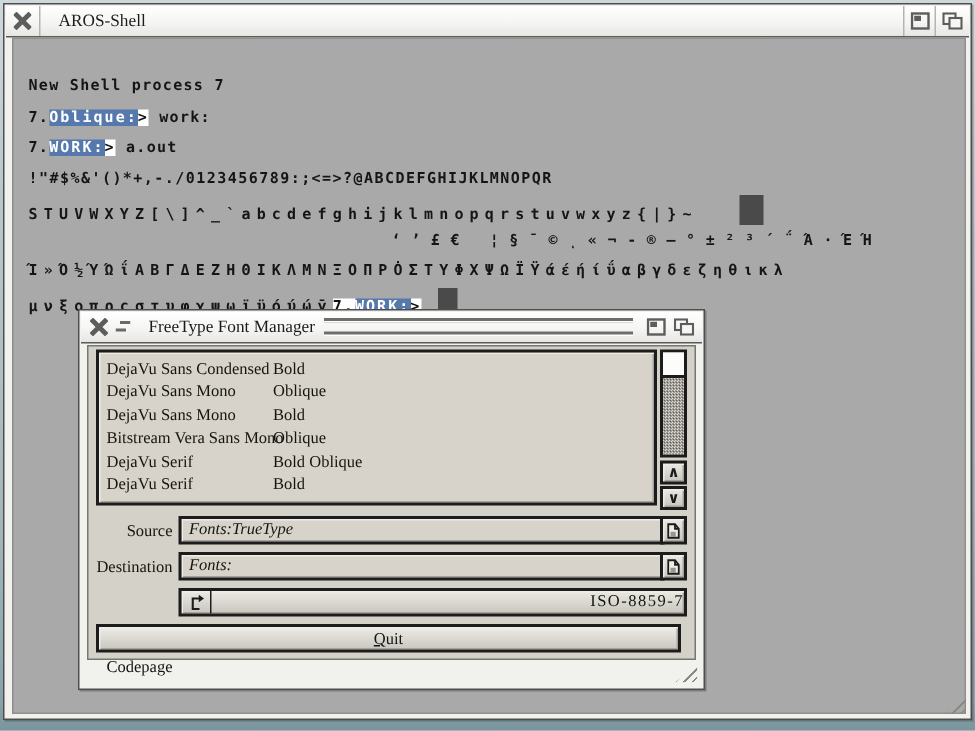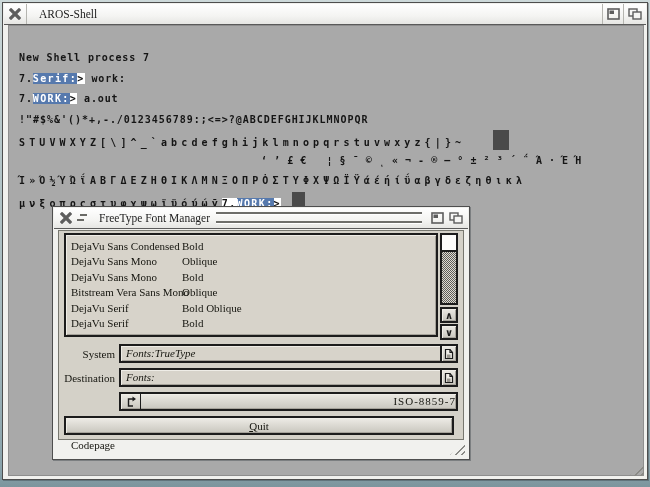--- a/index.html
+++ b/index.html
@@ -100,21 +100,21 @@
     <div class="tb-gadget sep-l" style="width:22px">
       <svg width="14" height="12" viewBox="0 0 14 12">
         <rect x="1" y="1" width="8" height="7" fill="none" stroke="#5d5d5d" stroke-width="1.4"></rect>
         <rect x="5" y="4" width="8" height="7" fill="#f6f6f4" stroke="#5d5d5d" stroke-width="1.4"></rect>
       </svg>
     </div>
   </div>
 
   <div id="shell-content">
     <div class="cline adv93" id="cl0"><span class="seg-p">New Shell process 7</span></div>
-    <div class="cline adv93" id="cl1"><span class="seg-p">7.</span><span class="seg-hl">Serif:</span><span class="seg-cell">&gt;</span><span class="seg-p"> work:</span></div>
+    <div class="cline adv93" id="cl1"><span class="seg-p">7.</span><span class="seg-hl">Oblique:</span><span class="seg-cell">&gt;</span><span class="seg-p"> work:</span></div>
     <div class="cline adv93" id="cl2"><span class="seg-p">7.</span><span class="seg-hl">WORK:</span><span class="seg-cell">&gt;</span><span class="seg-p"> a.out</span></div>
     <div class="cline adv94" id="cl3"><span class="seg-p">!"#$%&amp;'()*+,-./0123456789:;&lt;=&gt;?@ABCDEFGHIJKLMNOPQR</span></div>
     <div class="cline adv125" id="cl4"><span class="seg-p">STUVWXYZ[\]^_`abcdefghijklmnopqrstuvwxyz{|}~</span><span class="seg-del"></span></div>
     <div class="cline adv155" id="cl5"><span class="seg-p">‘’£€ ¦§¯©ͺ«¬-®–°±²³΄΅Ά·ΈΉ</span></div>
     <div class="cline adv125" id="cl6"><span class="seg-p">Ί»Ό½ΎΏΐΑΒΓΔΕΖΗΘΙΚΛΜΝΞΟΠΡȮΣΤΥΦΧΨΩΪΫάέήίΰαβγδεζηθικλ</span></div>
     <div class="cline adv125" id="cl7"><span class="seg-p">μνξοπρςστυφχψωϊϋόύώȳ</span><span class="seg-cell">7.</span><span class="seg-hl">WORK:</span><span class="seg-cell">&gt;</span><span class="seg-cur"></span></div>
   </div>
   <div class="grip" style="right:3px;bottom:3px"></div>
 </div>
 
@@ -185,21 +185,21 @@
       <div class="checker"></div>
       <div id="sb-thumb"></div>
     </div>
     <div class="fm-abs blackbox sb-btn" id="sb-up">
       <span>∧</span>
     </div>
     <div class="fm-abs blackbox sb-btn" id="sb-down">
       <span>∨</span>
     </div>
 
-    <div class="fm-label fm-abs" id="row-source-label">System</div>
+    <div class="fm-label fm-abs" id="row-source-label">Source</div>
     <div class="fm-abs blackbox field" id="row-source-field">Fonts:TrueType</div>
     <div class="fm-abs blackbox popup-btn" id="row-source-btn">
       <svg width="10" height="12" viewBox="0 0 10 12">
         <path d="M1.5 1.5 h4.5 l2.5 3 v6 h-7 z" fill="#efede7" stroke="#1c1c1c" stroke-width="1.2"></path>
         <path d="M6 1.5 v3 h2.5" fill="none" stroke="#1c1c1c" stroke-width="1.2"></path>
         <rect x="3" y="6.5" width="3.5" height="3.5" fill="#9a978f"></rect>
       </svg>
     </div>
 
     <div class="fm-label fm-abs" id="row-dest-label">Destination</div>

